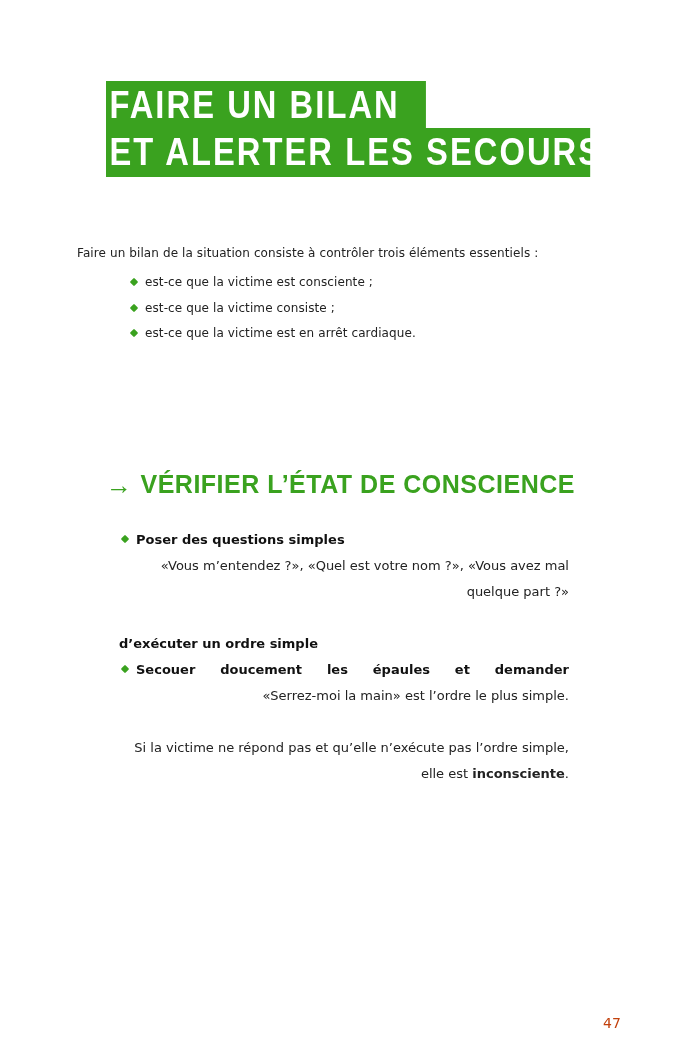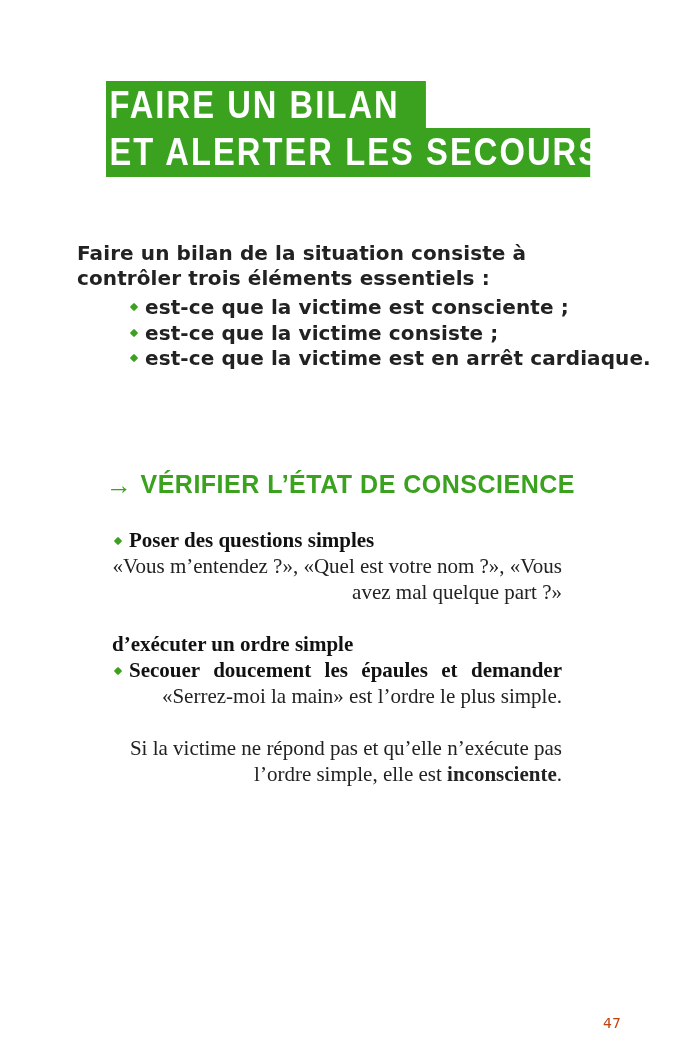--- a/index.html
+++ b/index.html
@@ -35,23 +35,23 @@
       transform-origin: left center;
     }
     .title-line.l1 { width: 362px; height: 47px; }
     .title-line.l2 { width: 553px; height: 49px; }
 
     .intro {
       position: absolute;
       left: 77px;
       top: 241px;
       width: 548px;
-      font-size: 20px;
+      font-size: 12px;
       line-height: 25px;
-      font-weight: 700;
+      font-weight: 400;
       color: #222;
       letter-spacing: 0.1px;
     }
     .intro p { margin: 0; }
     .bullets {
       list-style: none;
       margin: 4px;
       padding: 0 0 0 48px;
     }
     .bullets li {
@@ -85,27 +85,26 @@
       white-space: nowrap;
     }
     .section-heading .arrow {
       font-size: 26px;
       margin-right: 8px;
       line-height: 1;
     }
 
     .section-body {
       position: absolute;
-      left: 112px;
+      left: 119px;
       top: 527px;
       width: 450px;
-      font-size: 21px;
+      font-size: 13px;
       line-height: 26px;
       color: #222;
-      font-family: Liberation Serif, serif;
     }
     .section-body p {
       margin: 0;
       text-align: right;
     }
     .block { margin-bottom: 26px; }
     .bold-line {
       font-weight: bold;
       color: #111;
       text-align: justify;

